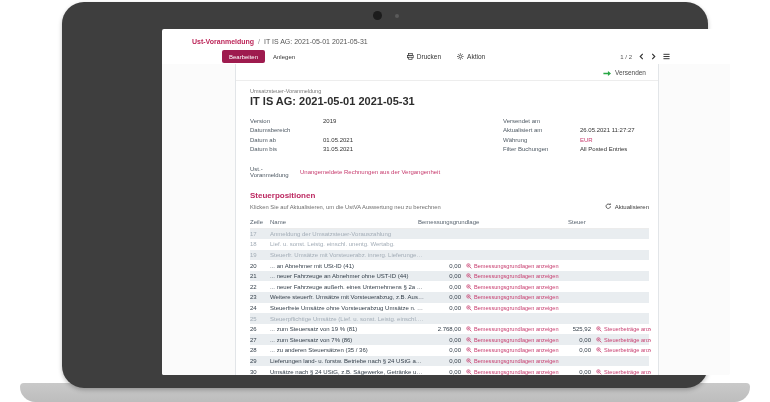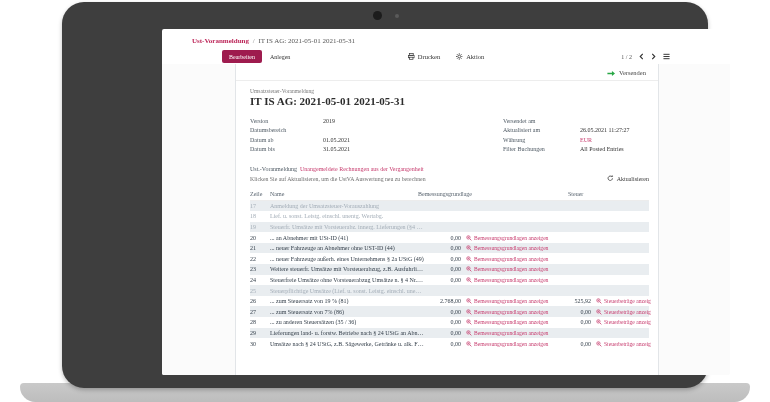--- a/index.html
+++ b/index.html
@@ -3,21 +3,21 @@
 <meta charset="utf-8">
 <style>
   * { margin:0; padding:0; box-sizing:border-box; }
   html,body { width:770px; height:402px; background:#fff; font-family:"Liberation Sans", sans-serif; }
   .stage { position:relative; width:770px; height:402px; overflow:hidden; background:#fff; }
 
   
   .laptop-base { position:absolute; left:20px; top:383px; width:730px; height:19px;
     background:linear-gradient(#c9c9c9,#bdbdbd); border-radius:4px 4px 16px 16px; }
   .laptop-bezel { position:absolute; left:62px; top:2px; width:646px; height:386px;
-    background:#3e3e3e; border-radius:22px; box-shadow:0 2px 4px rgba(0,0,0,.25);font-family:Liberation Serif, serif; }
+    background:#3e3e3e; border-radius:22px; box-shadow:0 2px 4px rgba(0,0,0,.25); }
   .camera-dot { position:absolute; left:311px; top:9px; width:9px; height:9px; border-radius:50%; background:#1c1c1c; }
   .camera-dot-small { position:absolute; left:333px; top:12px; width:4px; height:4px; border-radius:50%; background:#5a5a5a; }
 
   .screen { position:absolute; left:100px; top:27px; width:568px; height:346px; background:#fff;
     border-radius:2px; overflow:hidden; color:#36414c; }
 
   
   .app-header { padding:8px 30px 0 30px; }
   .breadcrumb { font-size:7px; line-height:9px; white-space:nowrap; }
   .crumb-section { color:#bc2558; font-weight:bold; }
@@ -210,20 +210,21 @@
                   <span class="field-value">All Posted Entries</span>
                 </div>
               </div>
             </div>
 
             <div class="uva-row">
               <span class="uva-label">Ust.-Voranmeldung</span>
               <span class="uva-link">Unangemeldete Rechnungen aus der Vergangenheit</span>
             </div>
 
+            <div class="section-heading">Steuerpositionen</div>
 
             <div class="hint-row">
               <span class="hint-text">Klicken Sie auf Aktualisieren, um die UstVA Auswertung neu zu berechnen</span>
               <span class="refresh-btn">
                 <span>
                   <svg width="6.5" height="6.5" viewBox="0 0 10 10">
                       <path d="M8.4 5a3.4 3.4 0 1 1 -1 -2.4" fill="none" stroke="#3a3a3a" stroke-width="1.2"></path>
                       <polygon points="7.2,0.2 9.6,1.4 7.3,3.4" fill="#3a3a3a"></polygon>
                     </svg>
                 </span>

